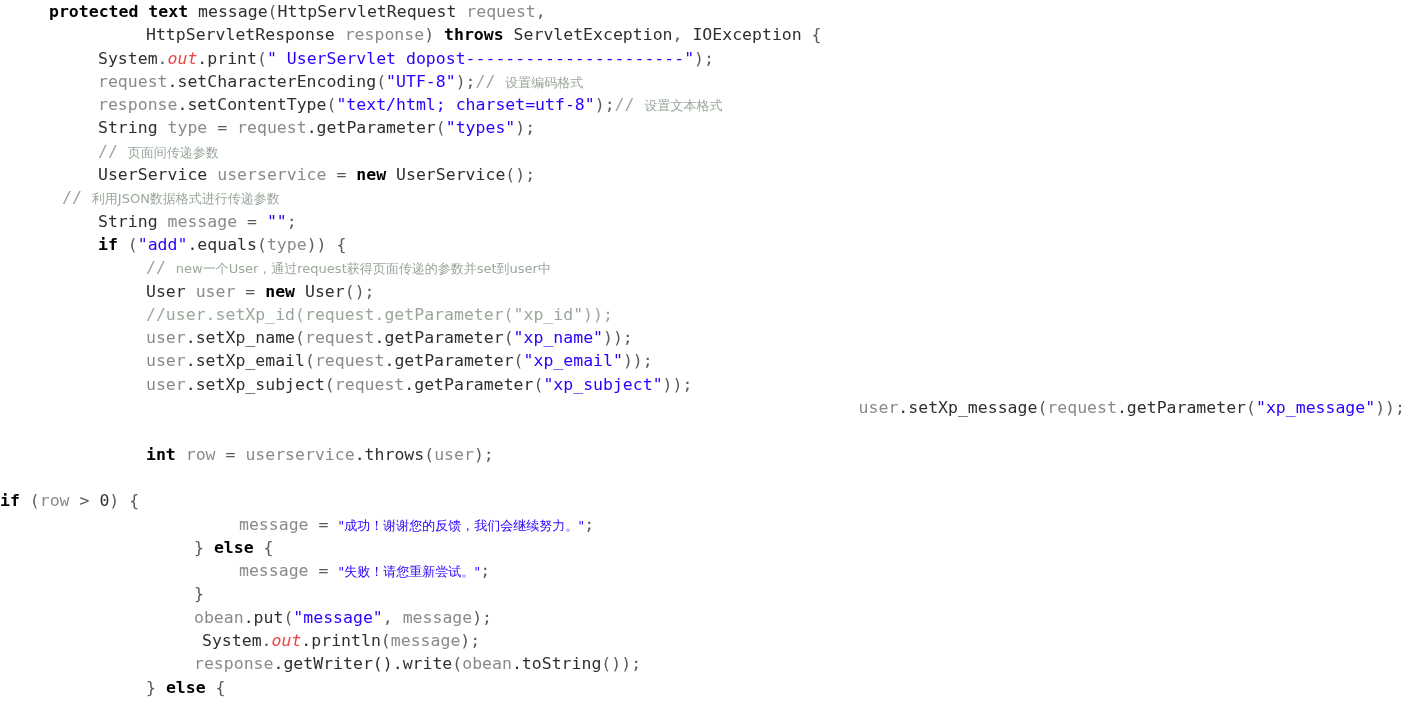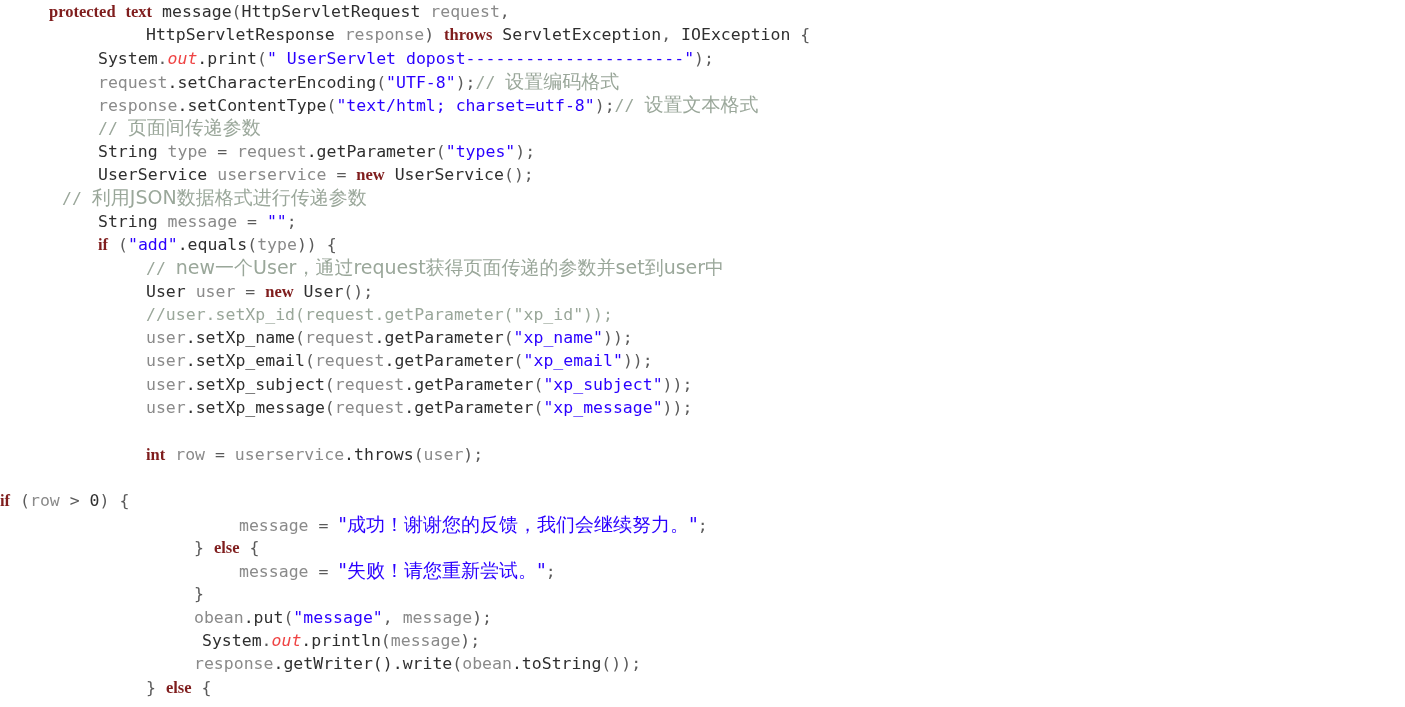--- a/index.html
+++ b/index.html
@@ -23,52 +23,52 @@
   }
   .code-line {
     height: 23.3px;
     line-height: 23.3px;
     font-size: 16.5px;
     white-space: pre;
     font-family: "DejaVu Sans Mono", "Liberation Mono", monospace;
     letter-spacing: 0px;
   }
   
-  .tok-kw      { color: #7f1d1d; font-weight: bold; font-family: Liberation Serif, serif; }
+  .tok-kw      { color: #000000; font-weight: bold; }
   .tok-str     { color: #2a00ff; }
   .tok-cmt     { color: #9aa79a; }
   .tok-type    { color: #2f2f2f; }
   .tok-var     { color: #8a8a8a; }
   .tok-plain   { color: #6f6f6f; }
   .tok-punct   { color: #5a5a5a; }
   .tok-static  { color: #ef4444; font-weight: normal; font-style: italic; }
-  .tok-cjk     { font-family: "DejaVu Sans", "Liberation Sans", sans-serif; font-size: 19px; }
+  .tok-cjk     { font-family: "DejaVu Sans", "Liberation Sans", sans-serif; font-size: 13px; }
 </style>
 </head>
 <body>
 
 <div id="code-view">
     <div class="code-line" style="padding-left: 49px;"><span class="tok-kw">protected</span><span class="tok-plain"> </span><span class="tok-kw">text</span><span class="tok-type"> message</span><span class="tok-punct">(</span><span class="tok-type">HttpServletRequest</span><span class="tok-var"> request</span><span class="tok-punct">,</span></div>
     <div class="code-line" style="padding-left: 146px;"><span class="tok-type">HttpServletResponse</span><span class="tok-var"> response</span><span class="tok-punct">) </span><span class="tok-kw">throws</span><span class="tok-type"> ServletException</span><span class="tok-punct">, </span><span class="tok-type">IOException</span><span class="tok-punct"> {</span></div>
     <div class="code-line" style="padding-left: 98px;"><span class="tok-type">System</span><span class="tok-punct">.</span><span class="tok-static">out</span><span class="tok-type">.print</span><span class="tok-punct">(</span><span class="tok-str">" UserServlet dopost----------------------"</span><span class="tok-punct">);</span></div>
     <div class="code-line" style="padding-left: 98px;"><span class="tok-var">request</span><span class="tok-type">.setCharacterEncoding</span><span class="tok-punct">(</span><span class="tok-str">"UTF-8"</span><span class="tok-punct">);</span><span class="tok-cmt">// </span><span class="tok-cmt tok-cjk">设置编码格式</span></div>
     <div class="code-line" style="padding-left: 98px;"><span class="tok-var">response</span><span class="tok-type">.setContentType</span><span class="tok-punct">(</span><span class="tok-str">"text/html; charset=utf-8"</span><span class="tok-punct">);</span><span class="tok-cmt">// </span><span class="tok-cmt tok-cjk">设置文本格式</span></div>
+    <div class="code-line" style="padding-left: 98px;"><span class="tok-type">String</span><span class="tok-var"> type</span><span class="tok-punct"> = </span><span class="tok-var">request</span><span class="tok-type">.getParameter</span><span class="tok-punct">(</span><span class="tok-str">"types"</span><span class="tok-punct">);</span></div>
     <div class="code-line" style="padding-left: 98px;"><span class="tok-cmt">// </span><span class="tok-cmt tok-cjk">页面间传递参数</span></div>
-    <div class="code-line" style="padding-left: 98px;"><span class="tok-type">String</span><span class="tok-var"> type</span><span class="tok-punct"> = </span><span class="tok-var">request</span><span class="tok-type">.getParameter</span><span class="tok-punct">(</span><span class="tok-str">"types"</span><span class="tok-punct">);</span></div>
     <div class="code-line" style="padding-left: 98px;"><span class="tok-type">UserService</span><span class="tok-var"> userservice</span><span class="tok-punct"> = </span><span class="tok-kw">new</span><span class="tok-type"> UserService</span><span class="tok-punct">();</span></div>
     <div class="code-line" style="padding-left: 62px;"><span class="tok-cmt">// </span><span class="tok-cmt tok-cjk">利用JSON数据格式进行传递参数</span></div>
     <div class="code-line" style="padding-left: 98px;"><span class="tok-type">String</span><span class="tok-var"> message</span><span class="tok-punct"> = </span><span class="tok-str">""</span><span class="tok-punct">;</span></div>
     <div class="code-line" style="padding-left: 98px;"><span class="tok-kw">if</span><span class="tok-punct"> (</span><span class="tok-str">"add"</span><span class="tok-type">.equals</span><span class="tok-punct">(</span><span class="tok-var">type</span><span class="tok-punct">)) {</span></div>
     <div class="code-line" style="padding-left: 146px;"><span class="tok-cmt">// </span><span class="tok-cmt tok-cjk">new一个User，通过request获得页面传递的参数并set到user中</span></div>
     <div class="code-line" style="padding-left: 146px;"><span class="tok-type">User</span><span class="tok-var"> user</span><span class="tok-punct"> = </span><span class="tok-kw">new</span><span class="tok-type"> User</span><span class="tok-punct">();</span></div>
     <div class="code-line" style="padding-left: 146px;"><span class="tok-cmt">//user.setXp_id(request.getParameter("xp_id"));</span></div>
     <div class="code-line" style="padding-left: 146px;"><span class="tok-var">user</span><span class="tok-type">.setXp_name</span><span class="tok-punct">(</span><span class="tok-var">request</span><span class="tok-type">.getParameter</span><span class="tok-punct">(</span><span class="tok-str">"xp_name"</span><span class="tok-punct">));</span></div>
     <div class="code-line" style="padding-left: 146px;"><span class="tok-var">user</span><span class="tok-type">.setXp_email</span><span class="tok-punct">(</span><span class="tok-var">request</span><span class="tok-type">.getParameter</span><span class="tok-punct">(</span><span class="tok-str">"xp_email"</span><span class="tok-punct">));</span></div>
     <div class="code-line" style="padding-left: 146px;"><span class="tok-var">user</span><span class="tok-type">.setXp_subject</span><span class="tok-punct">(</span><span class="tok-var">request</span><span class="tok-type">.getParameter</span><span class="tok-punct">(</span><span class="tok-str">"xp_subject"</span><span class="tok-punct">));</span></div>
-    <div class="code-line" style="padding-left: 146px;"><span class="tok-var">user</span><span class="tok-type">.setXp_message</span><span class="tok-punct">(</span><span class="tok-var">request</span><span class="tok-type">.getParameter</span><span class="tok-punct">(</span><span class="tok-str">"xp_message"</span><span class="tok-punct">));</span></div>
+    <div class="code-line" style="padding-left: 146px; text-align: right;"><span class="tok-var">user</span><span class="tok-type">.setXp_message</span><span class="tok-punct">(</span><span class="tok-var">request</span><span class="tok-type">.getParameter</span><span class="tok-punct">(</span><span class="tok-str">"xp_message"</span><span class="tok-punct">));</span></div>
     <div class="code-line" style="padding-left: 0px;">&nbsp;</div>
     <div class="code-line" style="padding-left: 146px;"><span class="tok-kw">int</span><span class="tok-var"> row</span><span class="tok-punct"> = </span><span class="tok-var">userservice</span><span class="tok-type">.throws</span><span class="tok-punct">(</span><span class="tok-var">user</span><span class="tok-punct">);</span></div>
     <div class="code-line" style="padding-left: 0px;">&nbsp;</div>
     <div class="code-line" style=""><span class="tok-kw">if</span><span class="tok-punct"> (</span><span class="tok-var">row</span><span class="tok-punct"> &gt; </span><span class="tok-type">0</span><span class="tok-punct">) {</span></div>
     <div class="code-line" style="padding-left: 239px;"><span class="tok-var">message</span><span class="tok-punct"> = </span><span class="tok-str tok-cjk">"成功！谢谢您的反馈，我们会继续努力。"</span><span class="tok-punct">;</span></div>
     <div class="code-line" style="padding-left: 194px;"><span class="tok-punct">} </span><span class="tok-kw">else</span><span class="tok-punct"> {</span></div>
     <div class="code-line" style="padding-left: 239px;"><span class="tok-var">message</span><span class="tok-punct"> = </span><span class="tok-str tok-cjk">"失败！请您重新尝试。"</span><span class="tok-punct">;</span></div>
     <div class="code-line" style="padding-left: 194px;"><span class="tok-punct">}</span></div>
     <div class="code-line" style="padding-left: 194px;"><span class="tok-var">obean</span><span class="tok-type">.put</span><span class="tok-punct">(</span><span class="tok-str">"message"</span><span class="tok-punct">, </span><span class="tok-var">message</span><span class="tok-punct">);</span></div>
     <div class="code-line" style="padding-left: 194px; margin-left: 8px;"><span class="tok-type">System</span><span class="tok-punct">.</span><span class="tok-static">out</span><span class="tok-type">.println</span><span class="tok-punct">(</span><span class="tok-var">message</span><span class="tok-punct">);</span></div>

